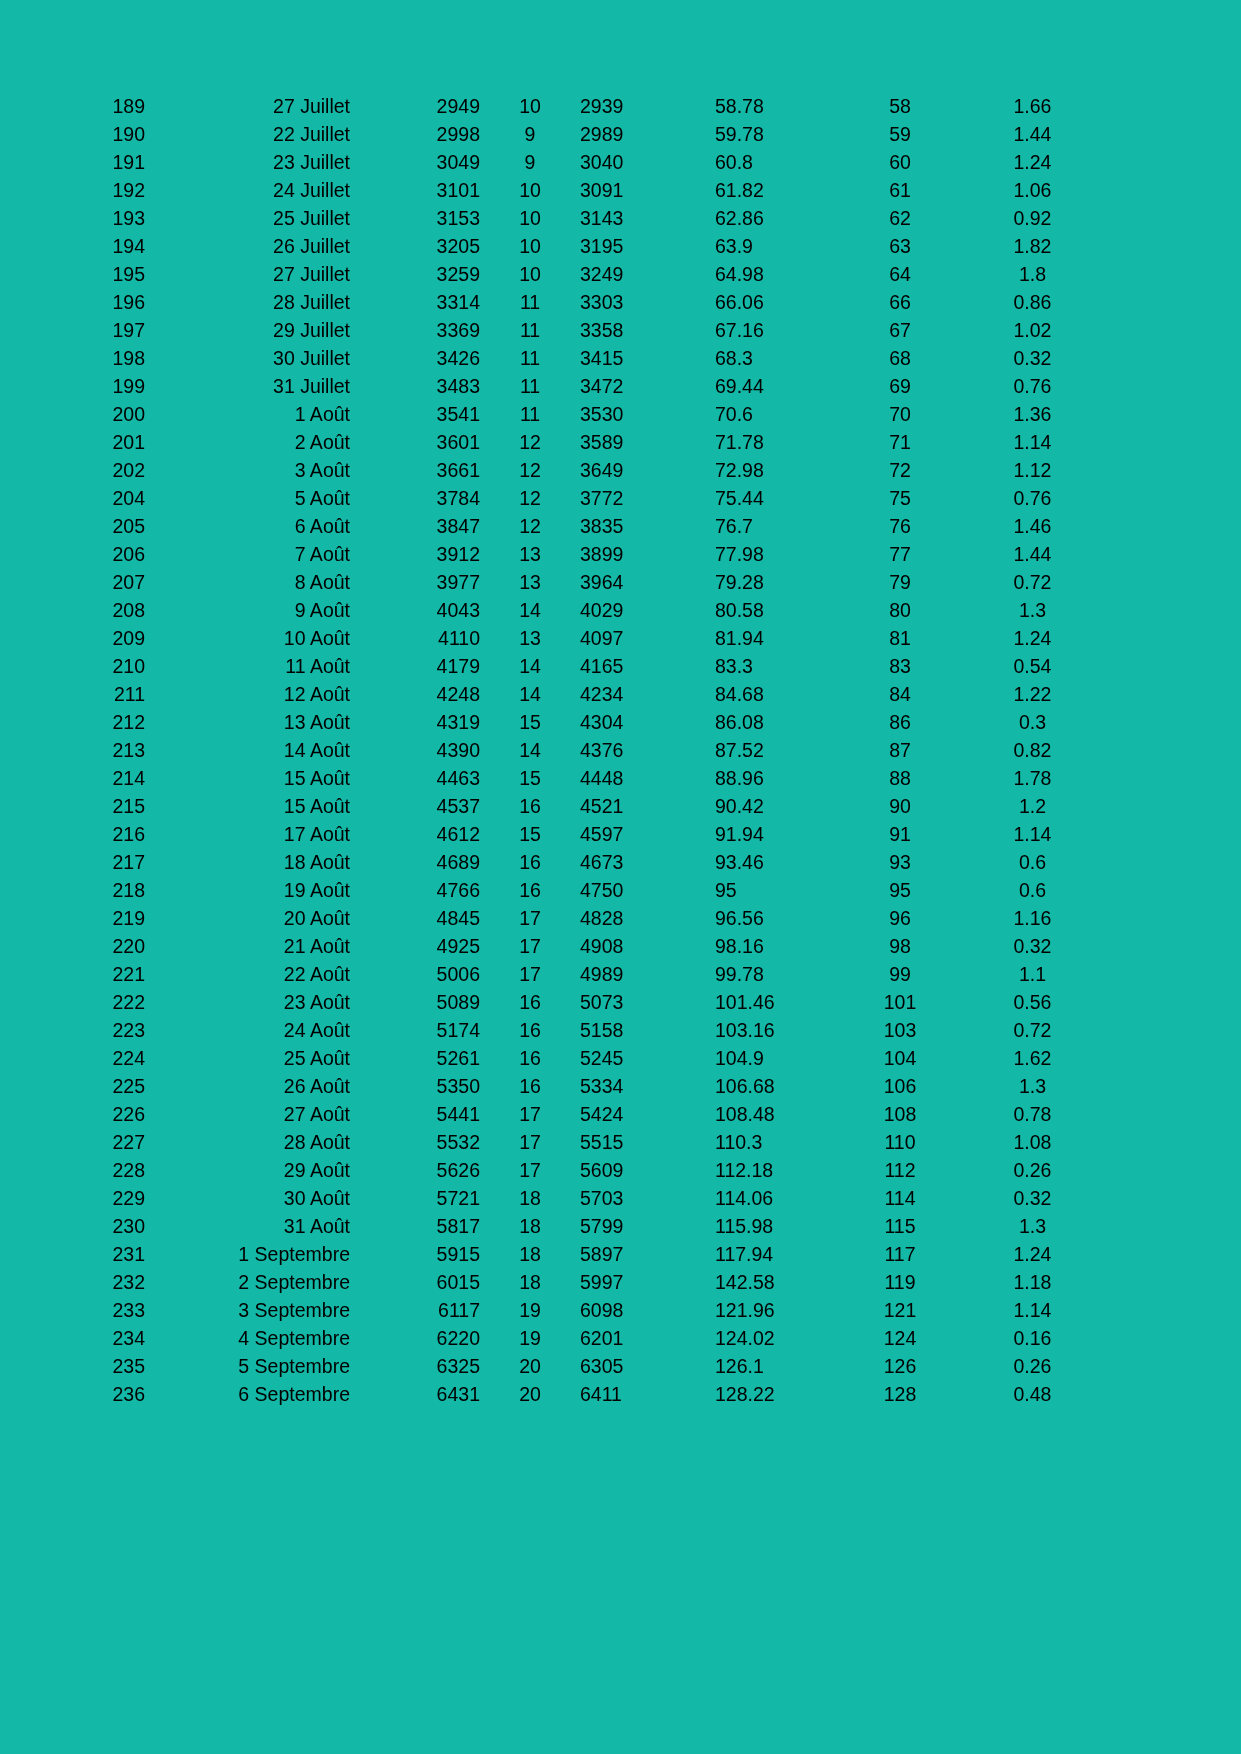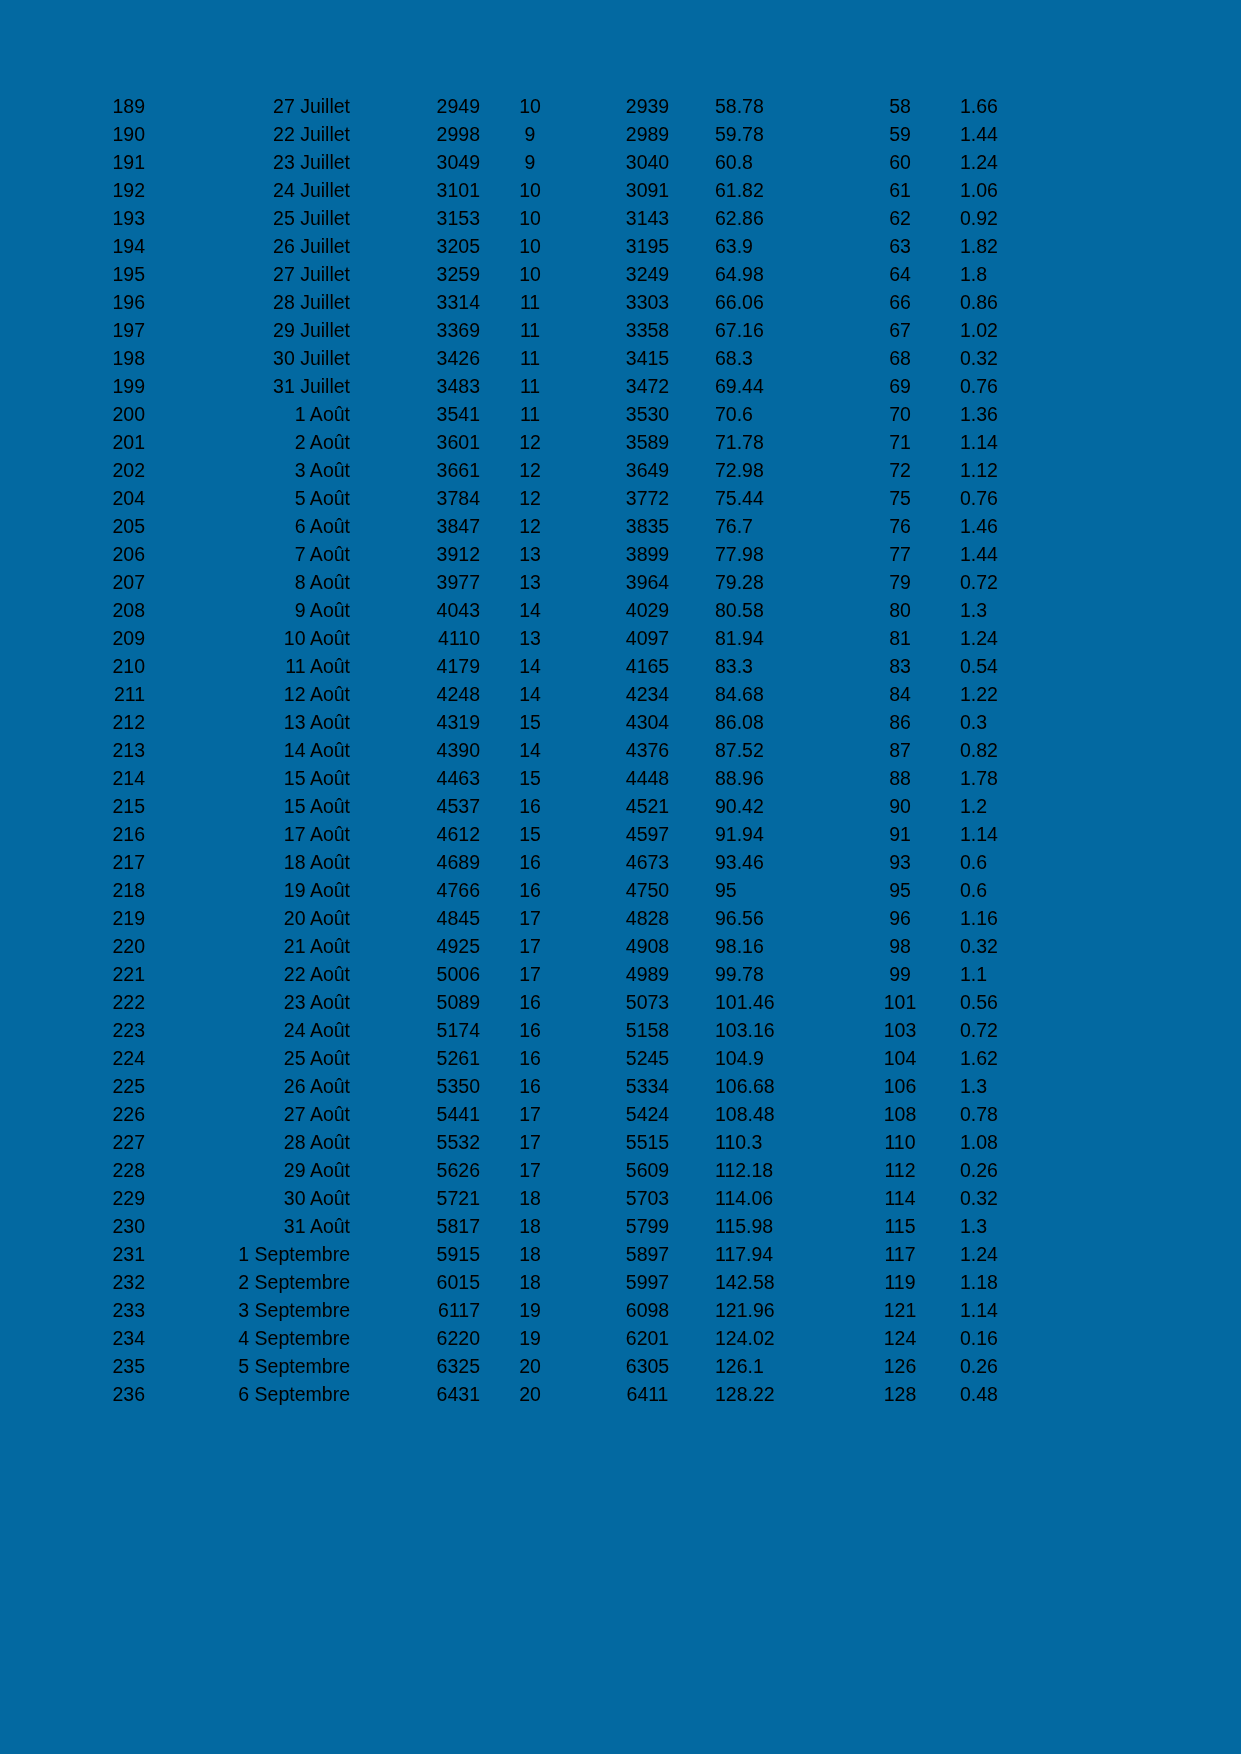--- a/index.html
+++ b/index.html
@@ -11,21 +11,21 @@
     width: 1241px;
     height: 1754px;
     font-family: "Liberation Sans", sans-serif;
     color: #000000;
     overflow: hidden;
   }
   .page {
     position: relative;
     width: 1241px;
     height: 1754px;
-    background: #0369a1;
+    background: #14b8a6;
     box-sizing: border-box;
     padding: 92px 0 0 0;
   }
   table.data-table {
     border-collapse: collapse;
     border-spacing: 0;
     margin: 0;
     width: 1241px;
     table-layout: fixed;
   }
@@ -46,24 +46,24 @@
   col.c-v3      { width: 135px; }
   col.c-v4      { width: 125px; }
   col.c-v5      { width: 120px; }
   col.c-v6      { width: 145px; }
   col.c-pad     { width: 136px; }
 
   td.index { text-align: right;  padding-right: 0px; }
   td.date  { text-align: right;  padding-right: 0px; }
   td.v1    { text-align: right; }
   td.v2    { text-align: center; }
-  td.v3    { text-align: center; }
+  td.v3    { }
   td.v4    { }
   td.v5    { text-align: center; }
-  td.v6    { text-align: left;  padding-right: 18px; }
+  td.v6    { text-align: center;  padding-right: 18px; }
   td.pad   { }
 </style>
 </head>
 <body>
 
 <div class="page">
   <table class="data-table">
     <colgroup>
       <col class="c-index">
       <col class="c-date">

